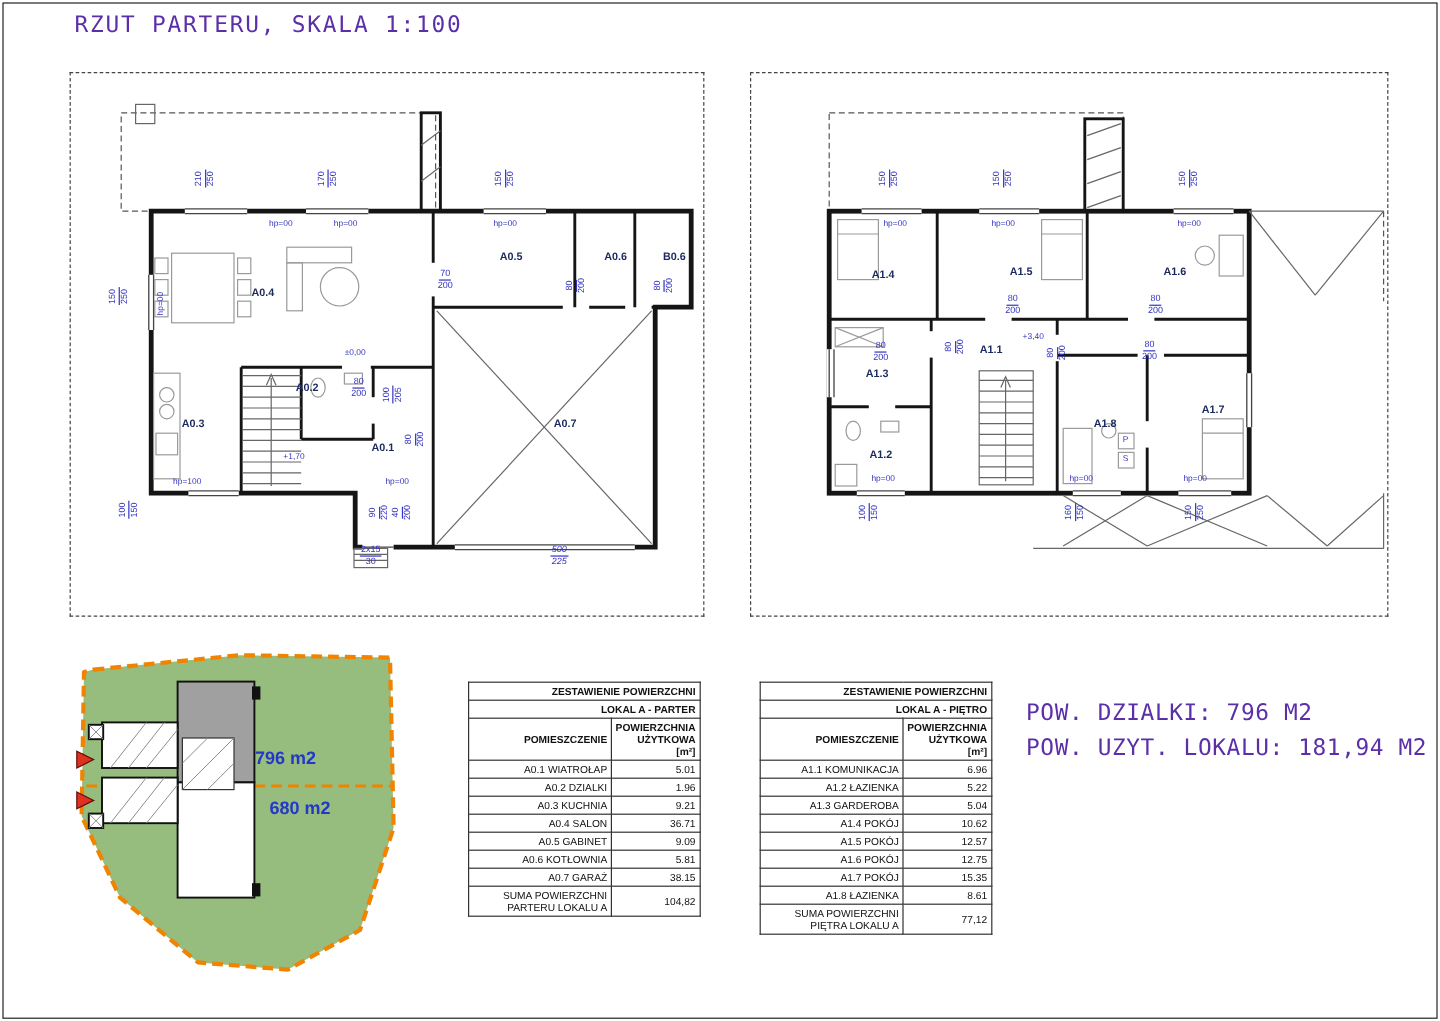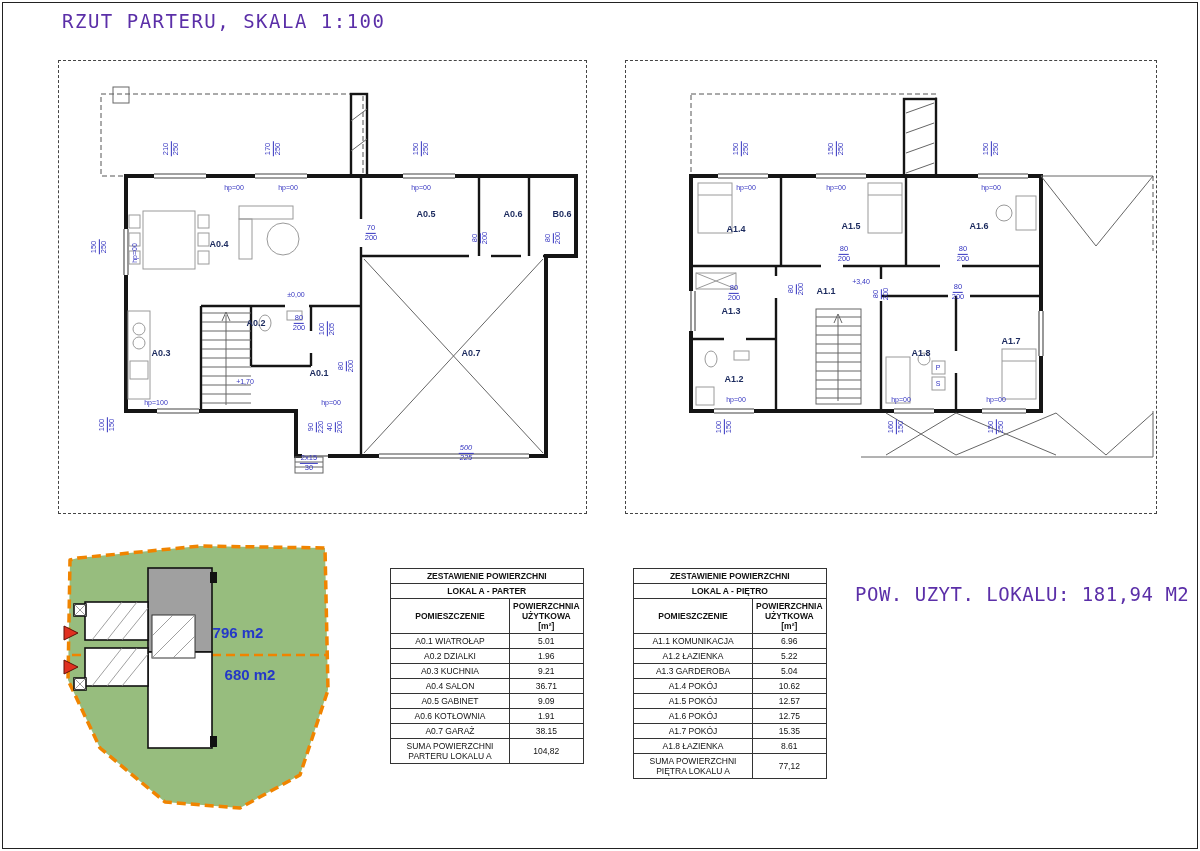--- a/index.html
+++ b/index.html
@@ -19,21 +19,21 @@
   .dim{position:absolute;display:flex;flex-direction:column;align-items:center;line-height:1.15;
        transform:translate(-50%,-50%);color:var(--dim);font-size:7.5px;white-space:nowrap;}
   .dim .a{border-bottom:1px solid var(--dim);padding:0 1px;}
   .dim.vertical{transform:translate(-50%,-50%) rotate(-90deg);}
   .note{position:absolute;transform:translate(-50%,-50%);color:var(--dim);font-size:7px;white-space:nowrap;}
   .note.vertical{transform:translate(-50%,-50%) rotate(-90deg);}
   .area-label{position:absolute;transform:translate(-50%,-50%);color:var(--area);
               font-size:15px;font-weight:bold;white-space:nowrap;}
   
   .area-table{position:absolute;border-collapse:collapse;background:#fff;font-size:8.5px;color:#111;}
-  .area-table th,.area-table td{border:1px solid #333;padding:2px 3px;text-align:center;vertical-align:middle;}
+  .area-table th,.area-table td{border:1px solid #333;padding:2px 3px;text-align:right;vertical-align:middle;}
   .area-table th{font-weight:bold;}
   .area-table .name-col{width:112px;border-radius:14px;}
   .area-table .val-col{width:62px;}
   .t1{left:390px;top:568px;}
   .t2{left:633px;top:568px;}
   .sum-line{display:block;}
   
   .summary{position:absolute;left:855px;top:583px;width:345px;font-family:"DejaVu Sans Mono",monospace;
            color:var(--accent);font-size:19px;letter-spacing:0.5px;}
   .summary-line{margin-bottom:7px;white-space:nowrap;}
@@ -208,21 +208,21 @@
           <span class="b">220</span>
       </div>
         <div class="dim vertical" style="left: 276px; top: 366px;">
         <span class="a">40</span>
           <span class="b">200</span>
       </div>
         <div class="dim" style="left: 250px; top: 402px;">
         <span class="a">2x15</span>
           <span class="b">30</span>
       </div>
-        <div class="dim" style="left: 407px; top: 392px; font-style: italic;">
+        <div class="dim" style="left: 407px; top: 402px; font-style: italic;">
         <span class="a">500</span>
           <span class="b">225</span>
       </div>
         <div class="dim vertical" style="left: 48px; top: 364px;">
         <span class="a">100</span>
           <span class="b">150</span>
       </div>
       </div>
     <div class="labels">
 
@@ -489,21 +489,21 @@
         <tr>
           <td>A0.4 SALON</td>
           <td>36.71</td>
         </tr>
         <tr>
           <td>A0.5 GABINET</td>
           <td>9.09</td>
         </tr>
         <tr>
           <td>A0.6 KOTŁOWNIA</td>
-          <td>1.91</td>
+          <td>5.81</td>
         </tr>
         <tr>
           <td>A0.7 GARAŻ</td>
           <td>38.15</td>
         </tr>
       </tbody>
     <tfoot>
       <tr>
         <td>
           <span class="sum-line">SUMA POWIERZCHNI</span>
@@ -571,15 +571,16 @@
           <span class="sum-line">SUMA POWIERZCHNI</span>
           <span class="sum-line">PIĘTRA LOKALU A</span>
         </td>
         <td>77,12</td>
       </tr>
     </tfoot>
   </table>
 
   <div class="summary">
 
+  <div class="summary-line">POW. DZIALKI: 796 M2</div>
       <div class="summary-line">POW. UZYT. LOKALU: 181,94 M2</div>
     </div>
 </div>
 
 </body></html>

